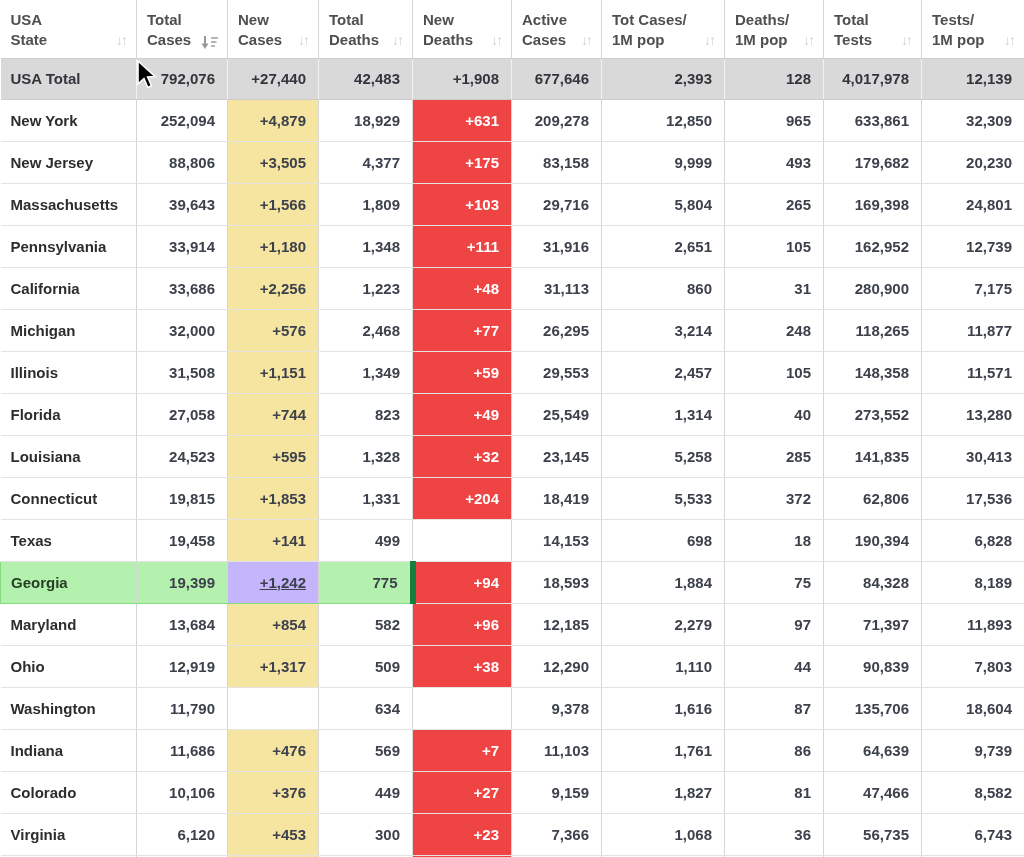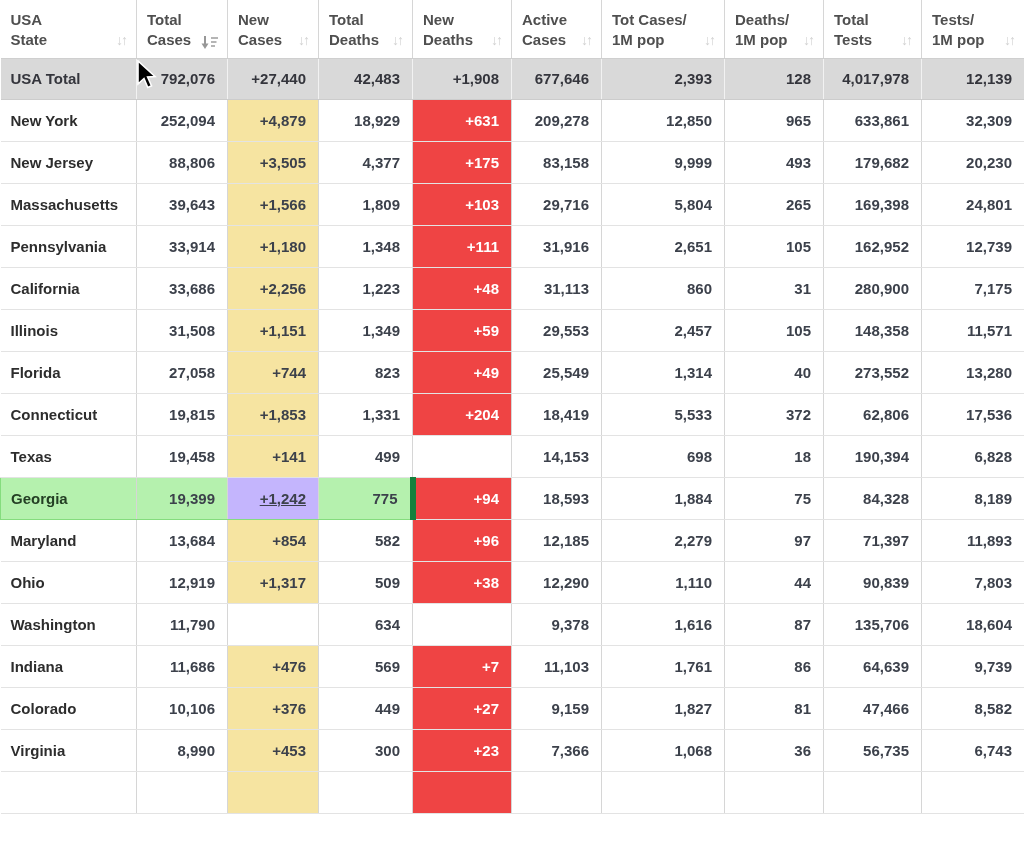--- a/index.html
+++ b/index.html
@@ -237,20 +237,32 @@
       <td class="num cell-yellow">+2,256</td>
       <td class="num">1,223</td>
       <td class="num cell-red">+48</td>
       <td class="num">31,113</td>
       <td class="num">860</td>
       <td class="num">31</td>
       <td class="num">280,900</td>
       <td class="num">7,175</td>
     </tr>
     <tr>
+      <td class="state">Michigan</td>
+      <td class="num">32,000</td>
+      <td class="num cell-yellow">+576</td>
+      <td class="num">2,468</td>
+      <td class="num cell-red">+77</td>
+      <td class="num">26,295</td>
+      <td class="num">3,214</td>
+      <td class="num">248</td>
+      <td class="num">118,265</td>
+      <td class="num">11,877</td>
+    </tr>
+    <tr>
       <td class="state">Illinois</td>
       <td class="num">31,508</td>
       <td class="num cell-yellow">+1,151</td>
       <td class="num">1,349</td>
       <td class="num cell-red">+59</td>
       <td class="num">29,553</td>
       <td class="num">2,457</td>
       <td class="num">105</td>
       <td class="num">148,358</td>
       <td class="num">11,571</td>
@@ -259,20 +271,32 @@
       <td class="state">Florida</td>
       <td class="num">27,058</td>
       <td class="num cell-yellow">+744</td>
       <td class="num">823</td>
       <td class="num cell-red">+49</td>
       <td class="num">25,549</td>
       <td class="num">1,314</td>
       <td class="num">40</td>
       <td class="num">273,552</td>
       <td class="num">13,280</td>
+    </tr>
+    <tr>
+      <td class="state">Louisiana</td>
+      <td class="num">24,523</td>
+      <td class="num cell-yellow">+595</td>
+      <td class="num">1,328</td>
+      <td class="num cell-red">+32</td>
+      <td class="num">23,145</td>
+      <td class="num">5,258</td>
+      <td class="num">285</td>
+      <td class="num">141,835</td>
+      <td class="num">30,413</td>
     </tr>
     <tr>
       <td class="state">Connecticut</td>
       <td class="num">19,815</td>
       <td class="num cell-yellow">+1,853</td>
       <td class="num">1,331</td>
       <td class="num cell-red">+204</td>
       <td class="num">18,419</td>
       <td class="num">5,533</td>
       <td class="num">372</td>
@@ -358,21 +382,21 @@
       <td class="num">449</td>
       <td class="num cell-red">+27</td>
       <td class="num">9,159</td>
       <td class="num">1,827</td>
       <td class="num">81</td>
       <td class="num">47,466</td>
       <td class="num">8,582</td>
     </tr>
     <tr>
       <td class="state">Virginia</td>
-      <td class="num">8,990</td>
+      <td class="num">6,120</td>
       <td class="num cell-yellow">+453</td>
       <td class="num">300</td>
       <td class="num cell-red">+23</td>
       <td class="num">7,366</td>
       <td class="num">1,068</td>
       <td class="num">36</td>
       <td class="num">56,735</td>
       <td class="num">6,743</td>
     </tr>
     <tr>

